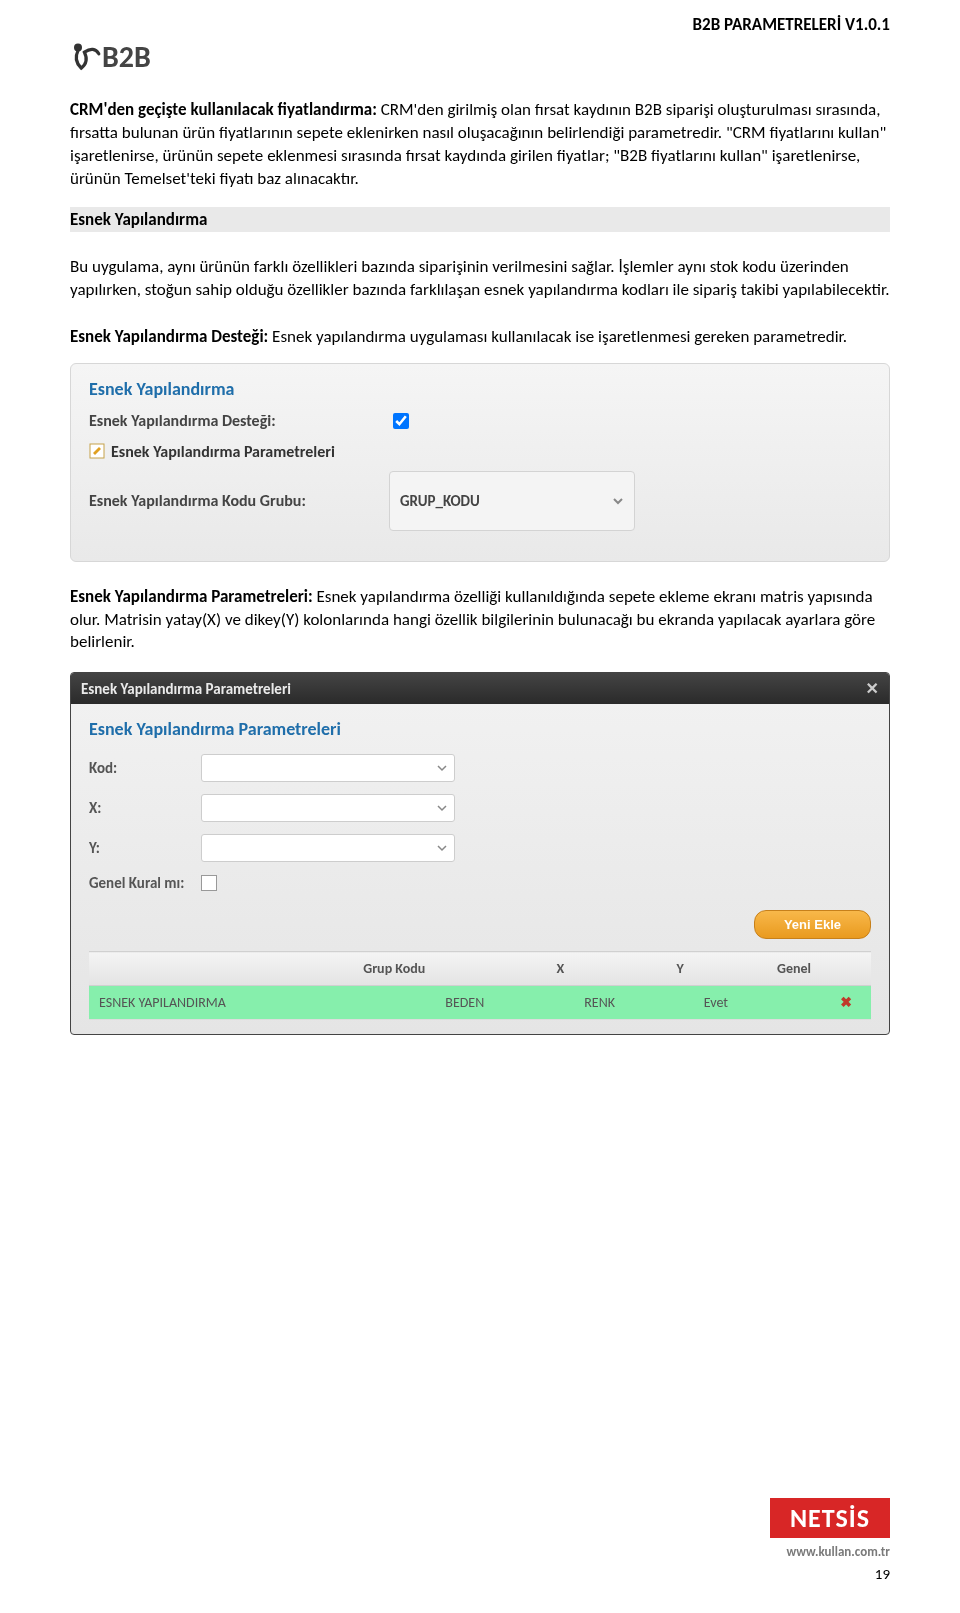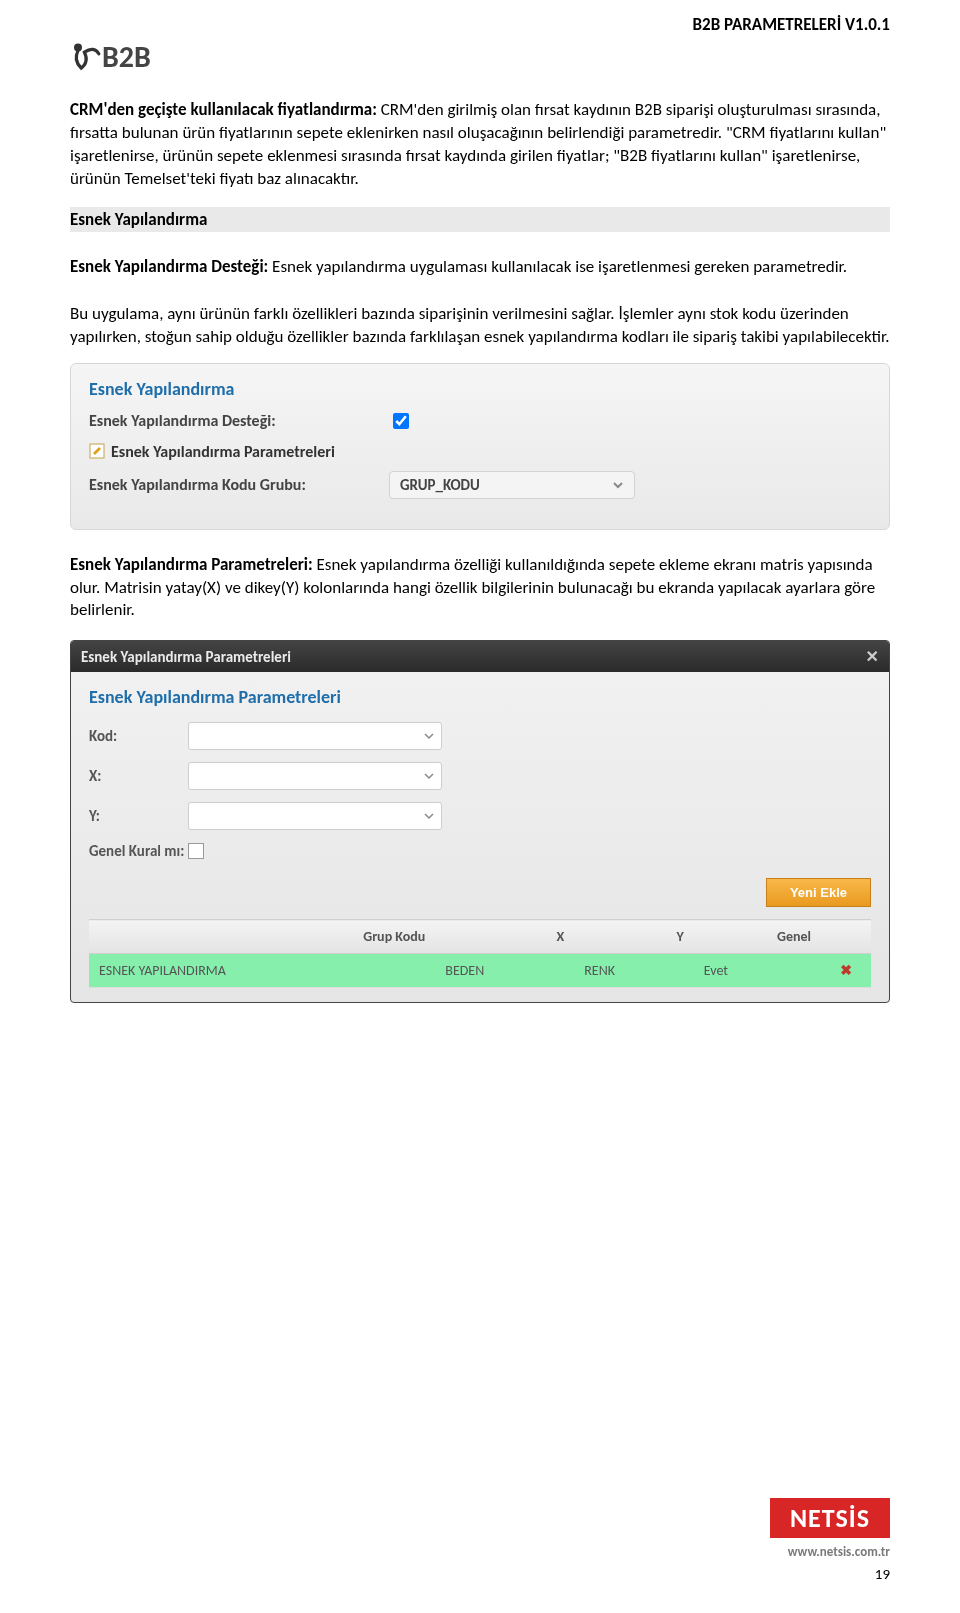--- a/index.html
+++ b/index.html
@@ -13,33 +13,33 @@
   .section-head{background:#e9e9e9;font-weight:700;font-size:17px;padding:2px 0 2px 0;margin-top:16px}
   p{margin:14px 0}
   
   .panel1{border:1px solid #d7d7d7;background:linear-gradient(#f5f5f5,#e9e9e9);border-radius:6px;padding:14px 18px 20px 18px;margin-top:12px}
   .panel1 .grp-title{color:#1f6eaa;font-weight:700;font-size:18px;margin-bottom:10px}
   .panel1 .row{display:flex;align-items:center;margin:10px 0;font-size:16px;color:#444;font-weight:600}
   .panel1 .row .lbl{width:300px}
   .panel1 .row input[type=checkbox]{width:16px;height:16px}
   .panel1 .link-row{display:flex;align-items:center;gap:6px;color:#333;font-size:16px;font-weight:600}
   .panel1 .link-row svg{width:16px;height:16px}
-  .panel1 .select{display:flex;align-items:center;background:#f4f4f4;border:1px solid #d3d3d3;border-radius:4px;padding:4px 10px;width:224px;justify-content:space-between;color:#444;font-size:15px;font-weight:600}
+  .panel1 .select{display:flex;align-items:center;background:#f4f4f4;border:1px solid #d3d3d3;border-radius:4px;padding:20px 10px;width:224px;justify-content:space-between;color:#444;font-size:15px;font-weight:600}
   
   .panel2{border:1px solid #444;border-radius:4px;background:linear-gradient(#f2f2f2,#e5e5e5);margin-top:18px;overflow:hidden}
   .panel2 .titlebar{background:linear-gradient(#444,#2a2a2a);color:#eaeaea;font-size:15px;font-weight:600;display:flex;align-items:center;justify-content:space-between;padding:6px 10px}
   .panel2 .titlebar .close{color:#ccc;font-size:16px}
   .panel2 .inner{padding:14px 18px}
   .panel2 .grp-title{color:#1f6eaa;font-weight:700;font-size:18px;margin-bottom:14px}
   .panel2 .frow{display:flex;align-items:center;margin:12px 0;font-size:15px;color:#555;font-weight:600}
-  .panel2 .frow .flbl{width:99px}
+  .panel2 .frow .flbl{width:112px}
   .panel2 .combo{border:1px solid #cdcdcd;background:#fff;border-radius:3px;height:26px;width:240px;display:flex;align-items:center;justify-content:flex-end;padding:0 6px}
   .panel2 .combo svg{width:12px;height:12px}
   .panel2 .chk{width:14px;height:14px;border:1px solid #999;background:#fff}
-  .panel2 .btn{background:linear-gradient(#f8b84a,#e99a1f);border:1px solid #c7801a;color:#fff;font-size:13px;font-weight:600;border-radius:0;padding:6px 23px;float:right;margin:6px 0 12px 0}
+  .panel2 .btn{background:linear-gradient(#f8b84a,#e99a1f);border:1px solid #c7801a;color:#fff;font-size:13px;font-weight:600;border-radius:12px;padding:6px 29px;float:right;margin:6px 0 12px 0}
   .panel2 table{width:100%;border-collapse:collapse;font-size:14px;color:#555;background:#f0f0f0;clear:both}
   .panel2 th{background:linear-gradient(#f4f4f4,#e3e3e3);text-align:right;font-weight:700;padding:8px 10px;border-top:1px solid #d0d0d0;border-bottom:1px solid #d0d0d0}
   .panel2 td{padding:8px 10px;border-bottom:1px solid #ddd;background:#86efac}
   .panel2 td.del{color:#c0392b;font-weight:700;text-align:center;width:30px}
   .footer{position:absolute;bottom:30px;right:70px;text-align:right}
   .netsis{background:#d82626;color:#fff;font-weight:800;font-size:26px;letter-spacing:1px;padding:4px 20px;display:inline-block}
   .netsis-url{font-size:13px;color:#7a7a7a;font-weight:700;margin-top:6px}
   .pageno{font-size:15px;color:#000;margin-top:6px}
 </style>
 </head>
@@ -55,25 +55,25 @@
     </svg>
     <span class="b2b">B2B</span>
   </div>
 
   <p class="body-text">
     <b>CRM'den geçişte kullanılacak fiyatlandırma:</b><span> CRM'den girilmiş olan fırsat kaydının B2B siparişi oluşturulması sırasında, fırsatta bulunan ürün fiyatlarının sepete eklenirken nasıl oluşacağının belirlendiği parametredir. "CRM fiyatlarını kullan" işaretlenirse, ürünün sepete eklenmesi sırasında fırsat kaydında girilen fiyatlar; "B2B fiyatlarını kullan" işaretlenirse, ürünün Temelset'teki fiyatı baz alınacaktır.</span>
   </p>
 
   <div class="section-head">Esnek Yapılandırma</div>
 
+  <p class="body-text">Bu uygulama, aynı ürünün farklı özellikleri bazında siparişinin verilmesini sağlar. İşlemler aynı stok kodu üzerinden yapılırken, stoğun sahip olduğu özellikler bazında farklılaşan esnek yapılandırma kodları ile sipariş takibi yapılabilecektir.</p>
+
   <p class="body-text">
     <b>Esnek Yapılandırma Desteği:</b><span> Esnek yapılandırma uygulaması kullanılacak ise işaretlenmesi gereken parametredir.</span>
   </p>
-
-  <p class="body-text">Bu uygulama, aynı ürünün farklı özellikleri bazında siparişinin verilmesini sağlar. İşlemler aynı stok kodu üzerinden yapılırken, stoğun sahip olduğu özellikler bazında farklılaşan esnek yapılandırma kodları ile sipariş takibi yapılabilecektir.</p>
 
   <div class="panel1">
     <div class="grp-title">Esnek Yapılandırma</div>
     <div class="row">
       <span class="lbl">Esnek Yapılandırma Desteği:</span>
       <input type="checkbox" checked="" style="">
     </div>
     <div class="row link-row">
       <svg viewBox="0 0 16 16">
           <rect x="1" y="1" width="14" height="14" fill="#fff" stroke="#c6a24a"></rect>
@@ -153,16 +153,16 @@
             <td>Evet</td>
             <td class="del">✖</td>
           </tr>
         </tbody>
       </table>
     </div>
   </div>
 
   <div class="footer">
     <div class="netsis">NETSİS</div>
-    <div class="netsis-url">www.netsis.com.tr</div>
+    <div class="netsis-url">www.kullan.com.tr</div>
     <div class="pageno">19</div>
   </div>
 </div>
 
 </body></html>

